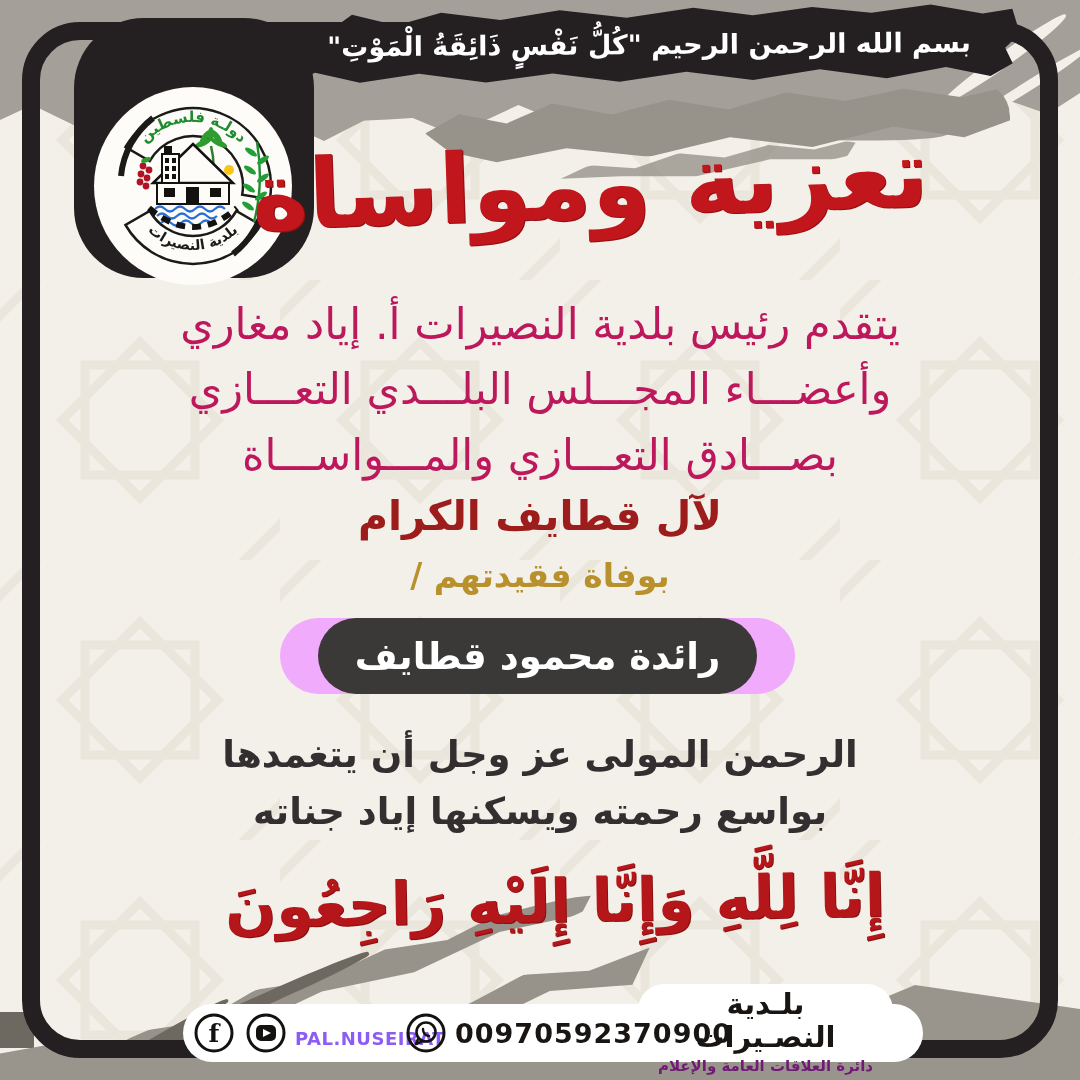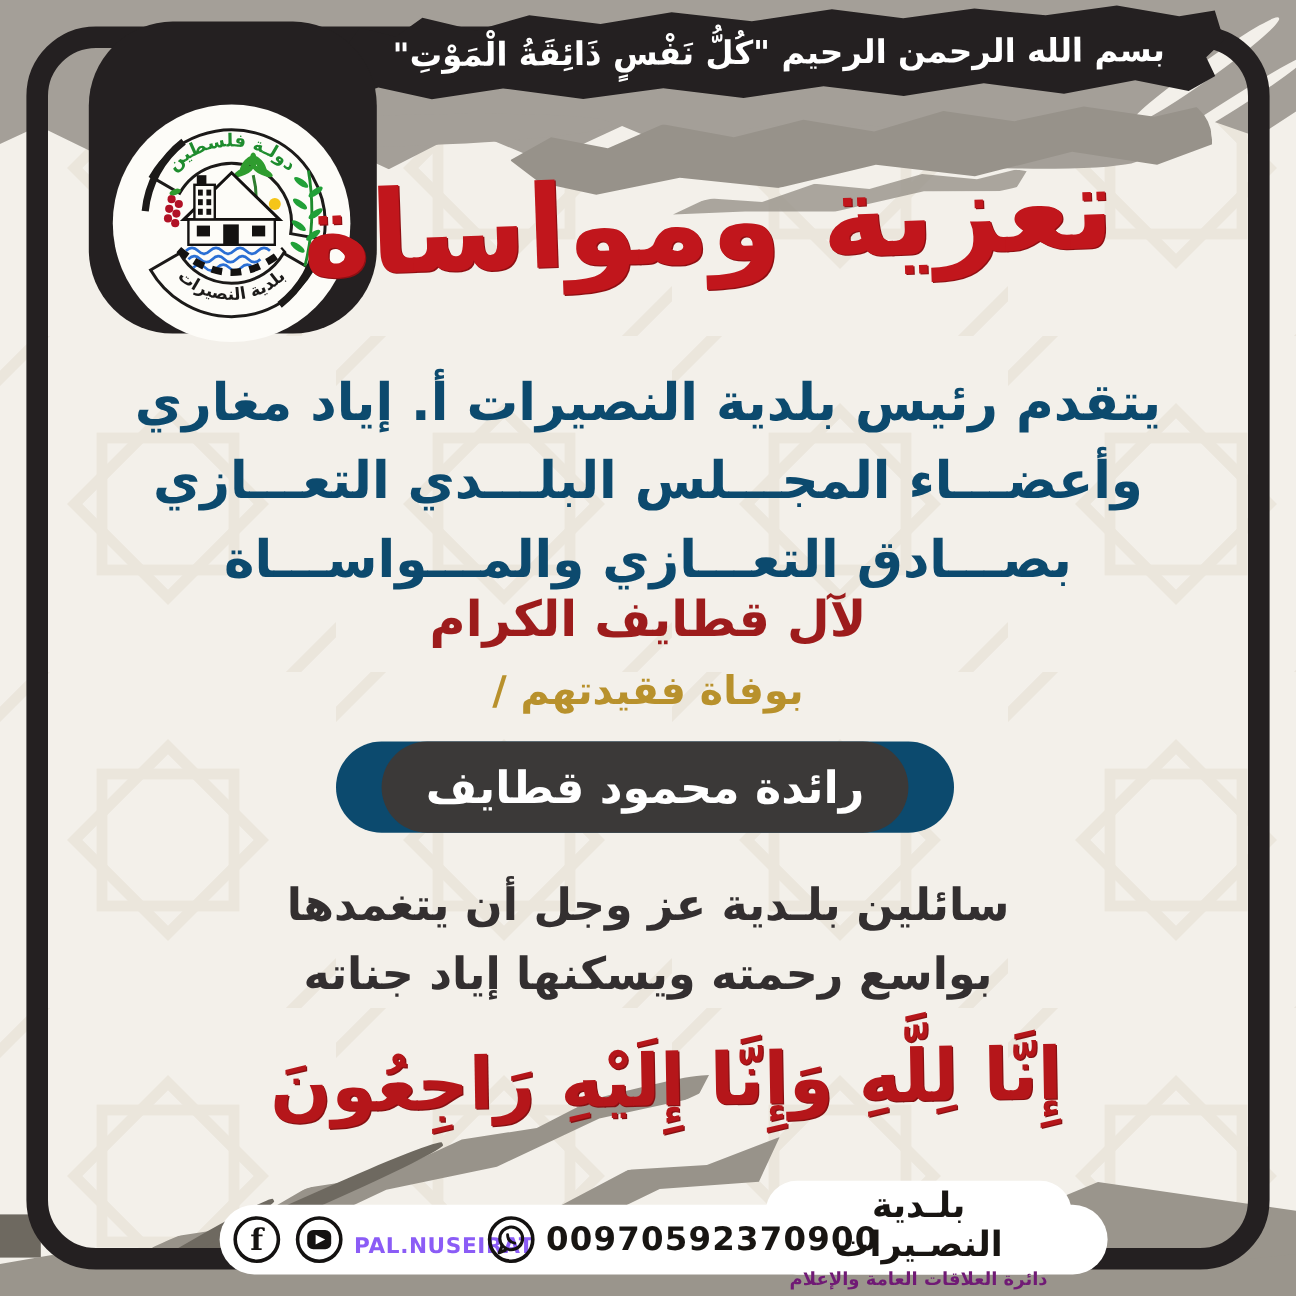--- a/index.html
+++ b/index.html
@@ -37,27 +37,27 @@
     transform:rotate(-3deg);border-radius:30px 60px 20px 70px;
     clip-path:polygon(0 40%,6% 10%,14% 30%,22% 0,32% 24%,42% 4%,52% 26%,62% 2%,72% 22%,82% 6%,92% 26%,100% 12%,100% 70%,92% 95%,80% 70%,66% 98%,52% 74%,38% 100%,24% 78%,12% 96%,4% 74%);}
   .title-brush2{position:absolute;left:560px;top:150px;width:300px;height:26px;background:#97928a;
     transform:rotate(-6deg);opacity:.8;border-radius:40%;
     clip-path:polygon(0 50%,10% 10%,25% 40%,40% 0,55% 35%,70% 5%,85% 40%,100% 15%,95% 90%,70% 60%,45% 95%,20% 65%);}
   .title{position:absolute;left:120px;top:128px;width:940px;text-align:center;direction:rtl;
     color:#c1161c;font-size:96px;font-weight:bold;transform:rotate(-2deg);line-height:1.2;
     text-shadow:1px 1px 0 #8f0f13;}
   
   .main-lines{position:absolute;left:60px;top:292px;width:960px;text-align:center;direction:rtl;
-    color:#0c4a6e;font-size:43px;font-weight:bold;line-height:1.52;margin-top:12px;}
+    color:#be185d;font-size:43px;font-weight:normal;line-height:1.52;}
   .family-line{position:absolute;left:60px;top:492px;width:960px;text-align:center;direction:rtl;
     color:#9d1c1c;font-size:41px;font-weight:bold;}
   .deceased-label{position:absolute;left:60px;top:556px;width:960px;text-align:center;direction:rtl;
     color:#b8912c;font-size:33px;font-weight:bold;}
   
-  .pill-outer{position:absolute;left:280px;top:618px;width:515px;height:76px;background:#0c4a6e;border-radius:38px;}
+  .pill-outer{position:absolute;left:280px;top:618px;width:515px;height:76px;background:#f0abfc;border-radius:38px;}
   .pill-inner{position:absolute;left:38px;top:0;right:38px;height:76px;background:#3b3938;border-radius:38px;
     display:flex;align-items:center;justify-content:center;}
   .pill-inner span{color:#fff;font-size:37px;font-weight:bold;direction:rtl;}
   
   .prayer{position:absolute;left:60px;top:726px;width:960px;text-align:center;direction:rtl;
     color:#332f30;font-size:37px;font-weight:bold;line-height:1.55;}
   .verse{position:absolute;left:40px;top:866px;width:1030px;text-align:center;direction:rtl;
     color:#b5161a;font-size:60px;font-weight:bold;transform:rotate(-1deg);text-shadow:1px 1px 0 #871012;}
   
   .footer{position:absolute;left:183px;top:1004px;width:812px;height:58px;}
@@ -195,21 +195,21 @@
   <div class="family-line">لآل قطايف الكرام</div>
   <div class="deceased-label">بوفاة فقيدتهم /</div>
 
   <div class="pill-outer">
     <div class="pill-inner">
       <span>رائدة محمود قطايف</span>
     </div>
   </div>
 
   <div class="prayer">
-    <div>سائلين بلـدية عز وجل أن يتغمدها</div>
+    <div>الرحمن المولى عز وجل أن يتغمدها</div>
     <div>بواسع رحمته ويسكنها إياد جناته</div>
   </div>
 
   <div class="verse">إِنَّا لِلَّهِ وَإِنَّا إِلَيْهِ رَاجِعُونَ</div>
 
   <div class="footer">
     <div class="footer-strip"></div>
     <div class="footer-bubble"></div>
 
     <svg class="f-icon" style="left:10px;" width="42" height="42" viewBox="0 0 42 42">

